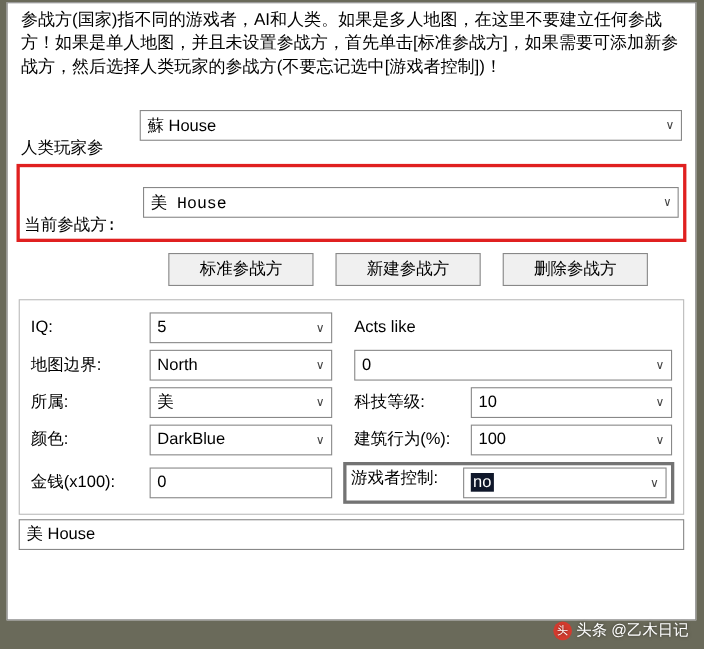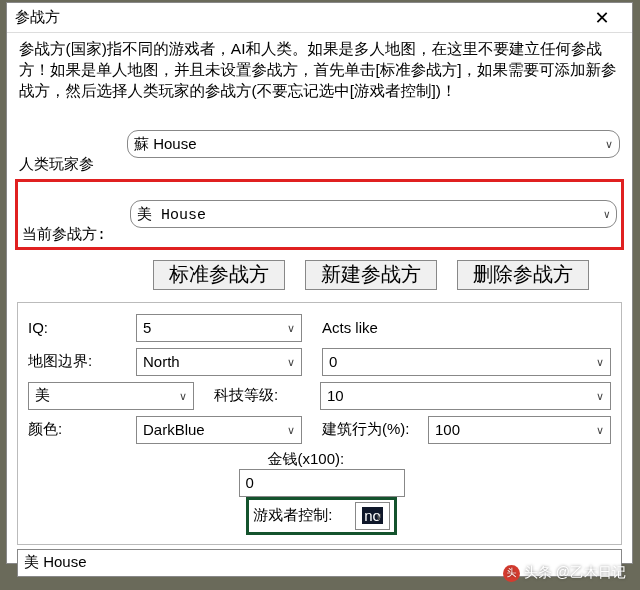--- a/index.html
+++ b/index.html
@@ -71,21 +71,20 @@
   .select .chev {
     position: absolute;
     right: 6px;
     top: 50%;
     transform: translateY(-50%);
     font-size: 11px;
     color: #444;
   }
   .select-wide {
     flex: 1;
-    border-radius: 11px;
   }
   .hl {
     border: 3px solid #e02020;
     margin: 2px 8px;
     padding: 3px 4px;
     display: flex;
     align-items: center;
     font-family: Liberation Mono, monospace;
   }
   .hl .label { width: 108px; }
@@ -95,21 +94,21 @@
     padding: 8px 12px 10px 146px;
   }
   .btn {
     height: 30px;
     width: 132px;
     border: 1px solid #888;
     background: #f0f0f0;
     display: flex;
     align-items: center;
     justify-content: center;
-    font-size: 20px;
+    font-size: 15px;
   }
   .framebox {
     border: 1px solid #bbb;
     margin: 2px 10px;
     padding: 8px 4px 6px 4px;
   }
   .grid-row {
     display: flex;
     align-items: center;
     padding: 3px 6px;
@@ -124,25 +123,25 @@
     height: 28px;
     border: 1px solid #888;
     background: #fff;
     padding: 0 6px;
     font-size: 15px;
     display: flex;
     align-items: center;
     width: 100%;
   }
   .hl2 {
-    border: 3px solid #14532d;
+    border: 3px solid #737373;
     padding: 2px 4px;
-    margin: 0 13px;
-    display: flex;
-    align-items: center;
+    margin: 0 2px;
+    display: flex;
+    align-items: flex-start;
   }
   .hl2 .col-label-r { width: 102px; }
   .inp-hl {
     background: #0f172a;
     color: #fff;
     display: inline-block;
     padding: 0 2px;
   }
   .ally-row {
     display: flex;
@@ -173,26 +172,20 @@
     justify-content: center;
     font-size: 10px;
     color: #fff;
   }
 </style>
 </head>
 <body>
 
 <div class="window">
 
-  <div class="titlebar">
-    <span class="title">参战方</span>
-    <div class="closebtn">
-      <span>✕</span>
-    </div>
-  </div>
 
   <div class="instructions">参战方(国家)指不同的游戏者，AI和人类。如果是多人地图，在这里不要建立任何参战方！如果是单人地图，并且未设置参战方，首先单击[标准参战方]，如果需要可添加新参战方，然后选择人类玩家的参战方(不要忘记选中[游戏者控制])！</div>
 
   <div class="row">
     <div class="label">人类玩家参</div>
     <div class="select select-wide">
       <span>蘇 House</span>
       <span class="chev">∨</span>
     </div>
   </div>
@@ -243,20 +236,21 @@
       <div class="spacer"></div>
       <div class="col-field-r">
         <div class="select sm">
           <span>0</span>
           <span class="chev">∨</span>
         </div>
       </div>
     </div>
 
     <div class="grid-row">
+      <div class="col-label-l">所属:</div>
       <div class="col-field-l">
         <div class="select sm">
           <span>美</span>
           <span class="chev">∨</span>
         </div>
       </div>
       <div class="spacer"></div>
       <div class="col-label-r">科技等级:</div>
       <div class="col-field-r">
         <div class="select sm">
@@ -277,21 +271,21 @@
       <div class="spacer"></div>
       <div class="col-label-r">建筑行为(%):</div>
       <div class="col-field-r">
         <div class="select sm">
           <span>100</span>
           <span class="chev">∨</span>
         </div>
       </div>
     </div>
 
-    <div class="grid-row" style="padding-right:2px;flex-direction:column;">
+    <div class="grid-row" style="padding-right:2px;">
       <div class="col-label-l">金钱(x100):</div>
       <div class="col-field-l">
         <div class="input">
           <span>0</span>
         </div>
       </div>
       <div class="spacer" style="width:8px;"></div>
       <div class="hl2" style="flex:1;">
         <div class="col-label-r">游戏者控制:</div>
         <div class="col-field-r">

